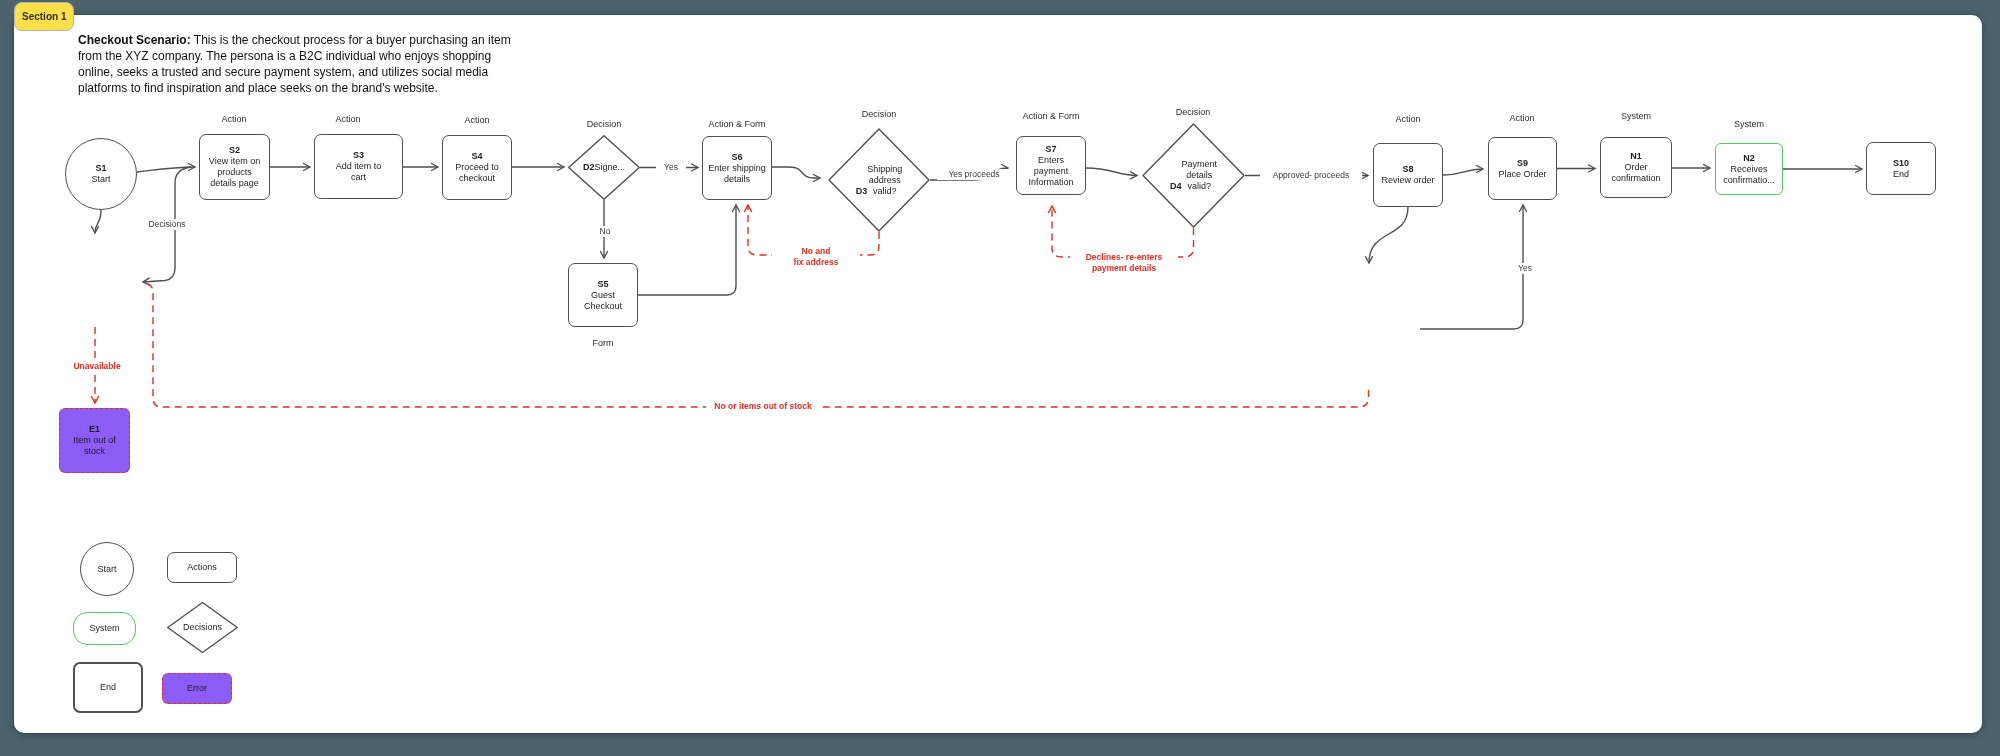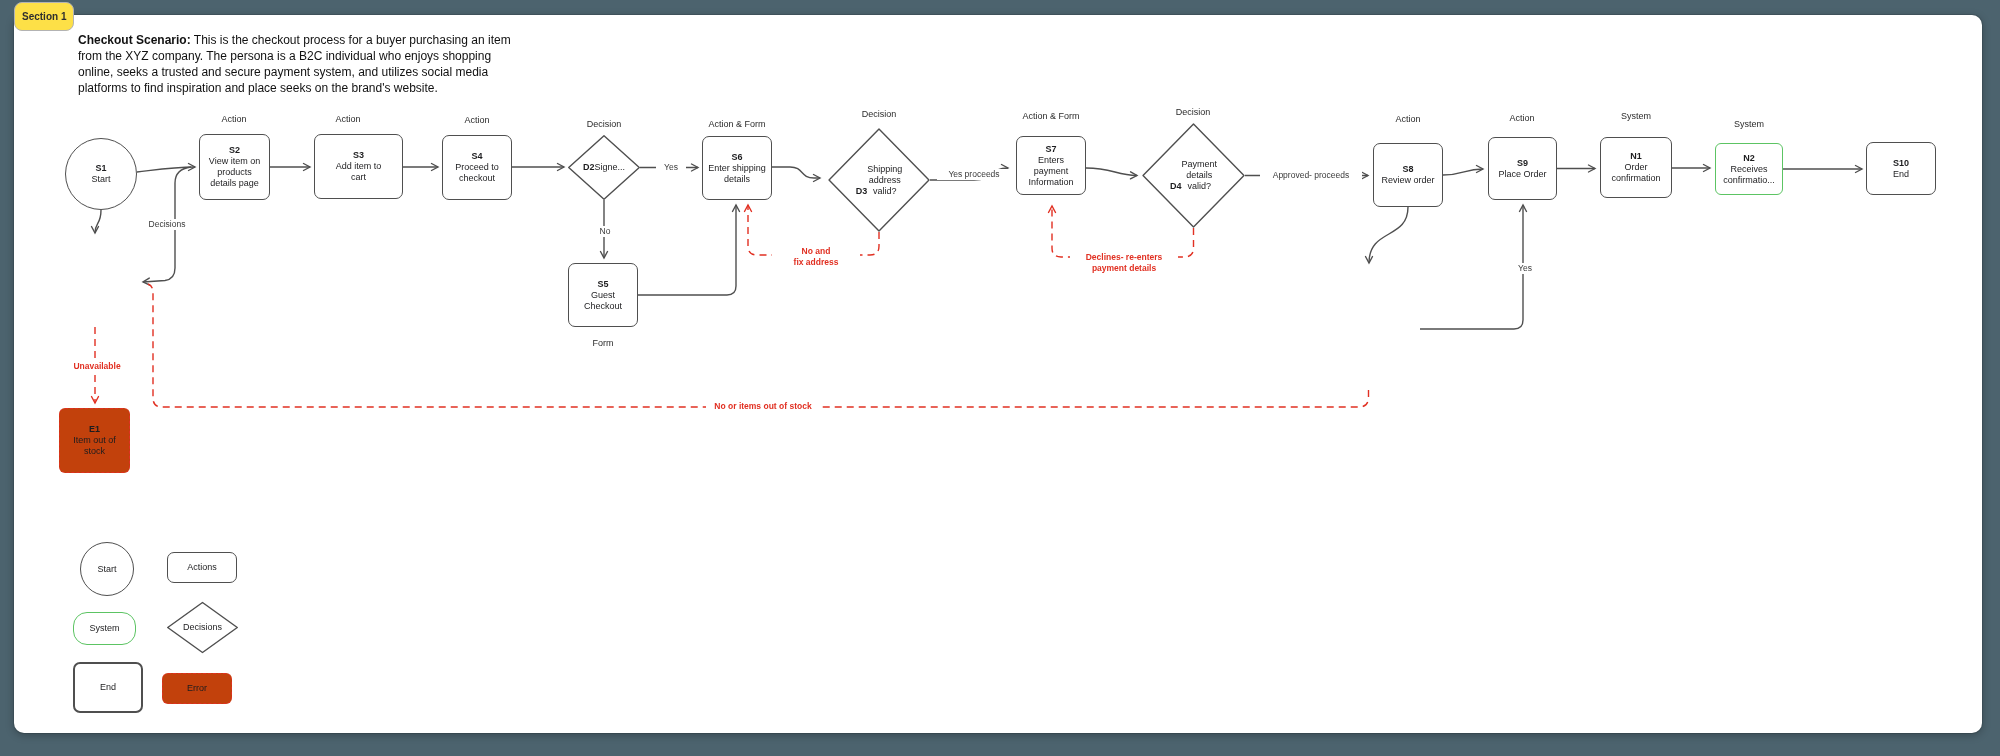--- a/index.html
+++ b/index.html
@@ -24,21 +24,21 @@
   .wires{position:absolute;left:0;top:0;z-index:1}
   .node{
     position:absolute;z-index:2;display:flex;flex-direction:column;
     align-items:center;justify-content:center;text-align:center;color:#1d1d1f;
     box-sizing:border-box;
   }
   .rect{background:#fff;border:1.5px solid #4f4f4f;border-radius:7px}
   .circle{background:#fff;border:1.5px solid #4f4f4f;border-radius:50%}
   .green{border:1.5px solid #5cc463;border-radius:6px}
   .greensm{border:1.5px solid #5cc463;border-radius:14px}
-  .errbox{background:#c2410c;border:1.6px dashed #e13022;border-radius:6px}
+  .errbox{background:#8b5cf6;border:1.6px dashed #e13022;border-radius:6px}
   .thick{border-width:2px}
   .nid{font-weight:700;font-size:9px;line-height:11px}
   .nlbl{font-size:9px;line-height:11px;white-space:pre-line}
   .diamond{background:transparent;border:none}
   .diamond>svg{position:absolute;inset:0;width:100%;height:100%;overflow:visible}
   .diamond polygon{fill:#fff;stroke:#4f4f4f;stroke-width:1.4;vector-effect:non-scaling-stroke;stroke-linejoin:round}
   .dtext{position:relative;z-index:1;display:flex;flex-direction:row;align-items:flex-end}
   .cat{position:absolute;z-index:2;font-size:9px;color:#2b2b2b;text-align:center;width:120px;line-height:11px}
   .elbl{
     position:absolute;z-index:3;font-size:8.5px;color:#3a3a3a;text-align:center;

